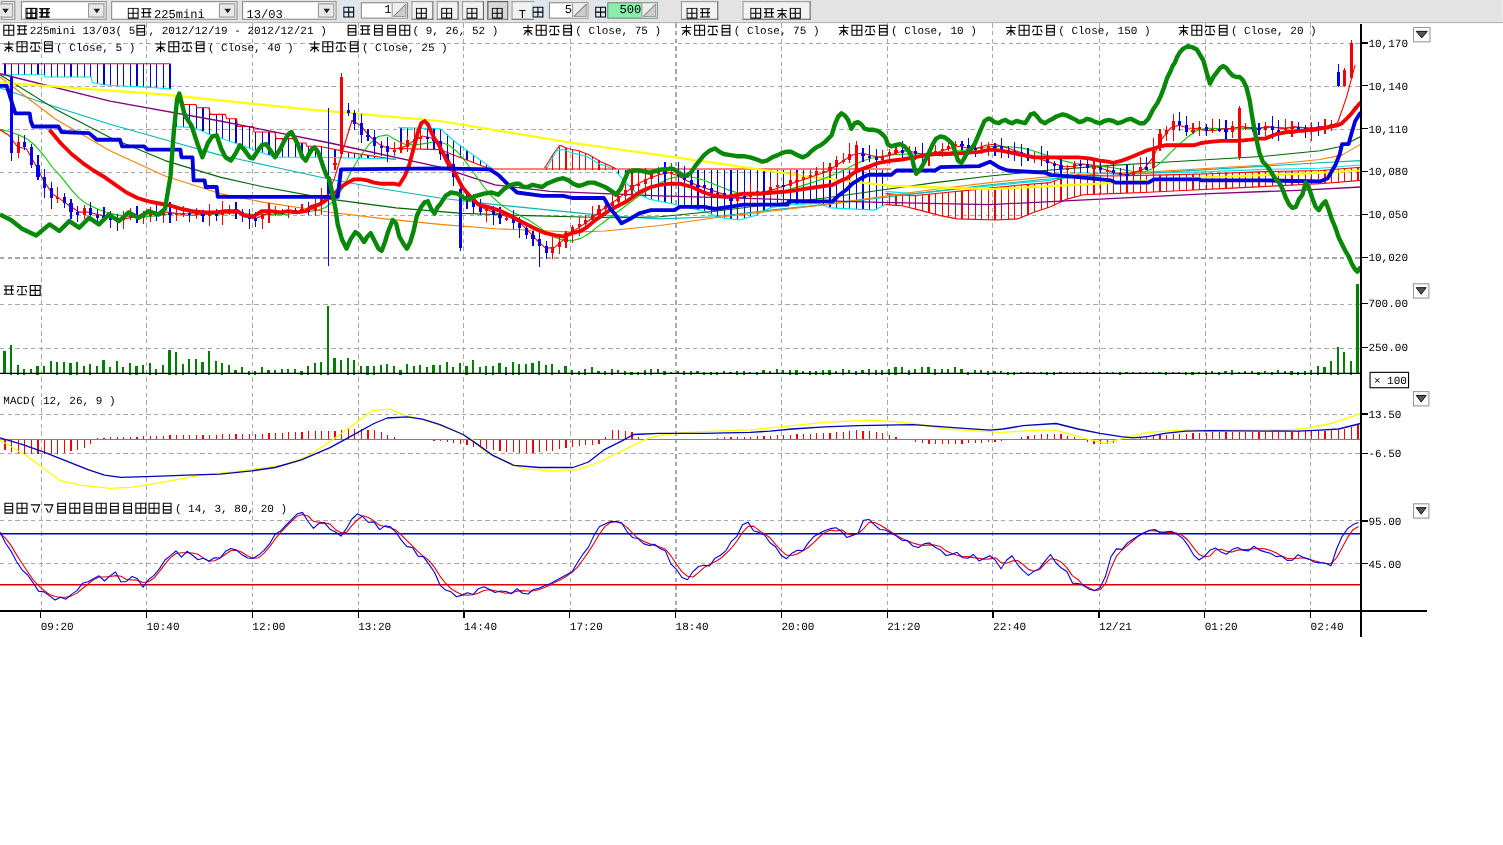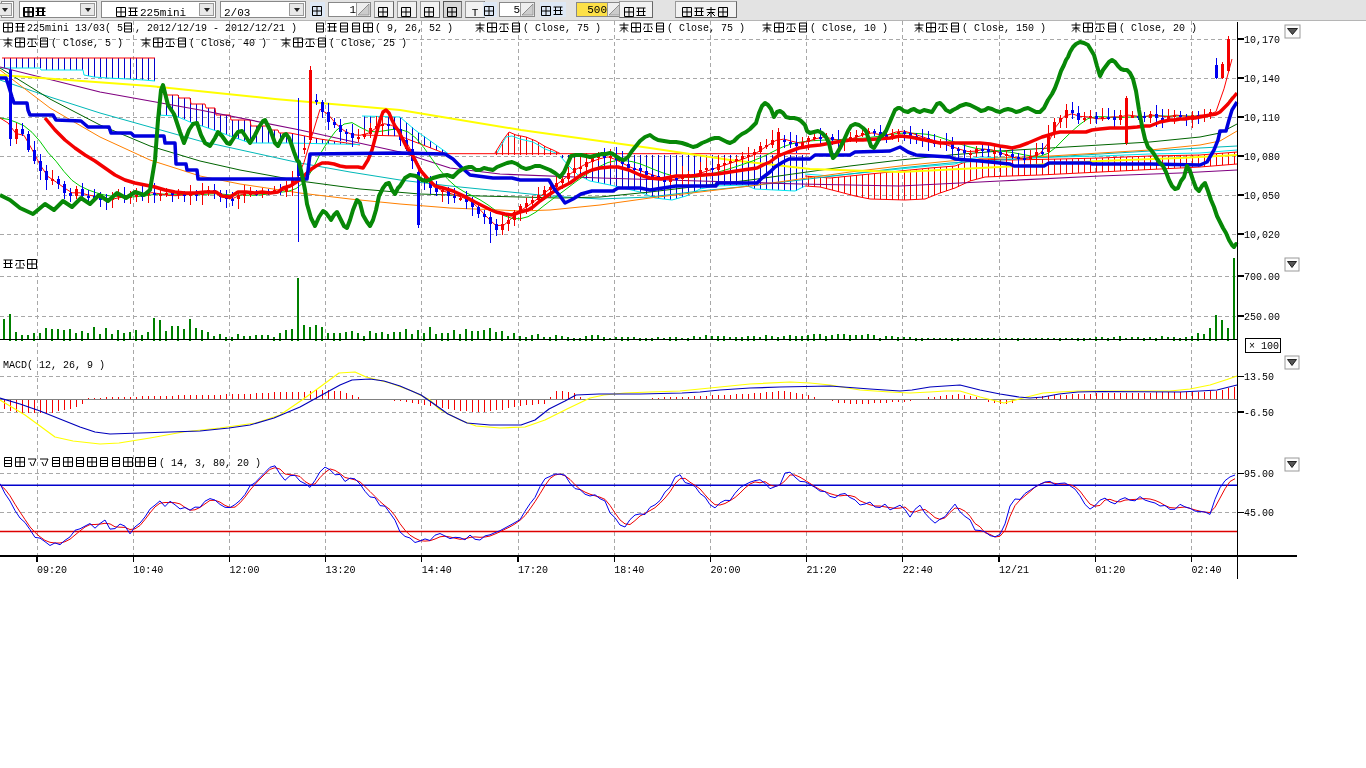--- a/index.html
+++ b/index.html
@@ -234,21 +234,21 @@
     <div style="position:absolute;left:3px;top:2px;white-space:nowrap"></div>
     <div style="position:absolute;right:1px;top:1px;width:15px;height:13px;background:#e8e8e8;border:1px solid #999;box-sizing:border-box">
       <div style="width:0;height:0;border:3.5px solid transparent;border-top:4.5px solid #222;margin:4px auto 0"></div>
     </div>
   </div>
 <div style="position:absolute;left:116px;top:4px"><svg width="24" height="11" viewBox="0 0 24 11" style="vertical-align:-1px">
       <use href="#k1" x="0" y="0"></use>
       <use href="#k2" x="12" y="0"></use>
     </svg><span style="font:11px 'Liberation Mono';position:relative;top:-1px">225mini</span></div>
 <div style="position:absolute;left:220px;top:1px;width:86px;height:17px;background:#fff;border:1px solid #888;box-sizing:border-box">
-    <div style="position:absolute;left:3px;top:2px;white-space:nowrap"><span style="font:11px 'Liberation Mono';position:relative;top:-1px">2/03</span></div>
+    <div style="position:absolute;left:3px;top:2px;white-space:nowrap"><span style="font:11px 'Liberation Mono';position:relative;top:-1px">13/03</span></div>
     <div style="position:absolute;right:1px;top:1px;width:15px;height:13px;background:#e8e8e8;border:1px solid #999;box-sizing:border-box">
       <div style="width:0;height:0;border:3.5px solid transparent;border-top:4.5px solid #222;margin:4px auto 0"></div>
     </div>
   </div>
 <div style="position:absolute;left:310px;top:2px;width:15px;height:15px;background:#dde8f6;text-align:center;padding-top:1px;box-sizing:border-box"><svg width="12" height="11" viewBox="0 0 12 11" style="vertical-align:-1px">
       <use href="#k1" x="0" y="0"></use>
     </svg></div>
 <div style="position:absolute;left:328px;top:2px;width:43px;height:15px;background:#fff;border:1px solid #888;box-sizing:border-box">
     <div style="position:absolute;right:14px;top:1px;font:11px 'Liberation Mono'">1</div>
     <div style="position:absolute;right:0;top:0;width:13px;height:13px;background:#eee;border-left:1px solid #999"><svg width="13" height="13">
@@ -276,21 +276,21 @@
     <div style="position:absolute;right:14px;top:1px;font:11px 'Liberation Mono'">5</div>
     <div style="position:absolute;right:0;top:0;width:13px;height:13px;background:#eee;border-left:1px solid #999"><svg width="13" height="13">
         <path d="M1,12L12,1" stroke="#666"></path>
         <path d="M12,1v11h-11z" fill="#ccc" stroke="#888" stroke-width="0.7"></path>
       </svg></div>
   </div>
 <div style="position:absolute;left:540px;top:2px;width:26px;height:15px;background:#dde8f6;text-align:center;padding-top:1px;box-sizing:border-box"><svg width="24" height="11" viewBox="0 0 24 11" style="vertical-align:-1px">
       <use href="#k1" x="0" y="0"></use>
       <use href="#k2" x="12" y="0"></use>
     </svg></div>
-<div style="position:absolute;left:576px;top:2px;width:46px;height:15px;background:#fde047;border:1px solid #888;box-sizing:border-box">
+<div style="position:absolute;left:552px;top:2px;width:46px;height:15px;background:#86efac;border:1px solid #888;box-sizing:border-box">
     <div style="position:absolute;right:14px;top:1px;font:11px 'Liberation Mono'">500</div>
     <div style="position:absolute;right:0;top:0;width:13px;height:13px;background:#eee;border-left:1px solid #999"><svg width="13" height="13">
         <path d="M1,12L12,1" stroke="#666"></path>
         <path d="M12,1v11h-11z" fill="#ccc" stroke="#888" stroke-width="0.7"></path>
       </svg></div>
   </div>
 <div style="position:absolute;left:619px;top:1px;width:34px;height:17px;background:#f2f2f2;border:1px solid #999;border-bottom-color:#666;border-right-color:#666;box-sizing:border-box;text-align:center;padding-top:2px"><svg width="24" height="11" viewBox="0 0 24 11" style="vertical-align:-1px">
       <use href="#k1" x="0" y="0"></use>
       <use href="#k2" x="12" y="0"></use>
     </svg></div>

